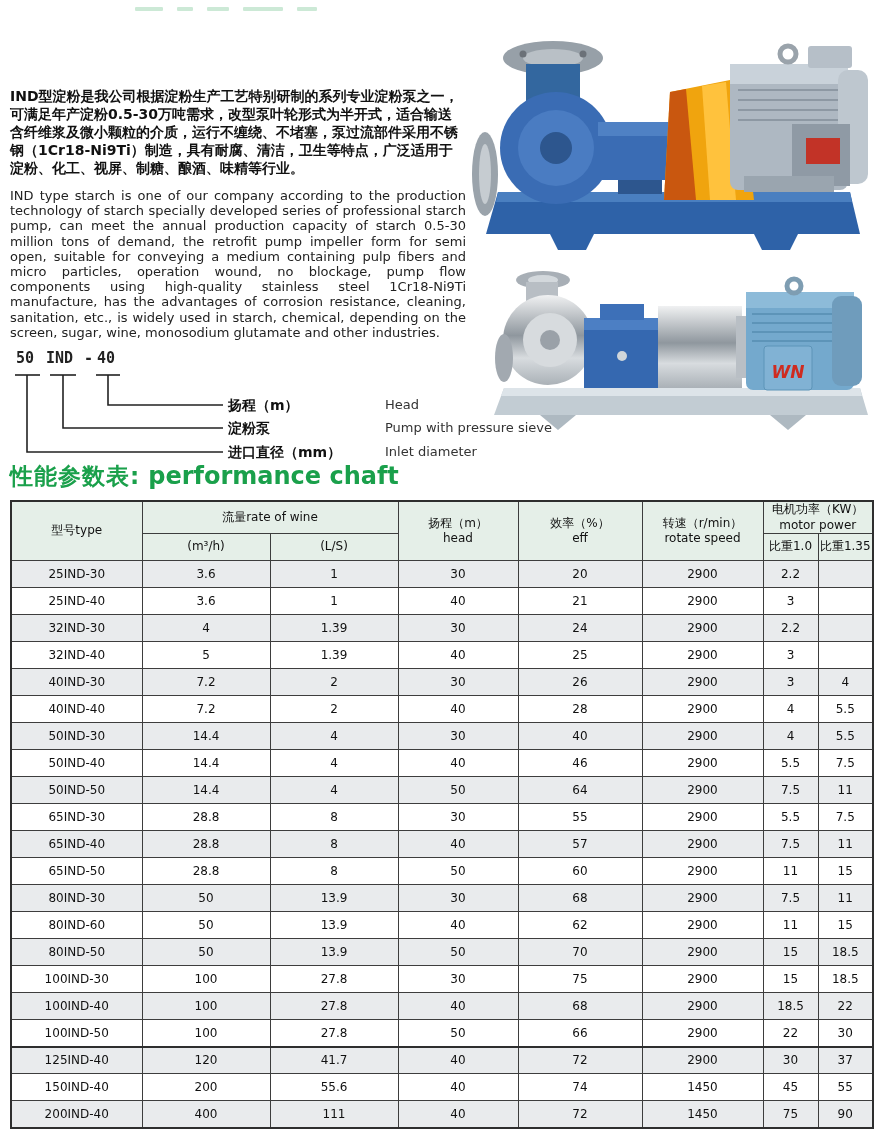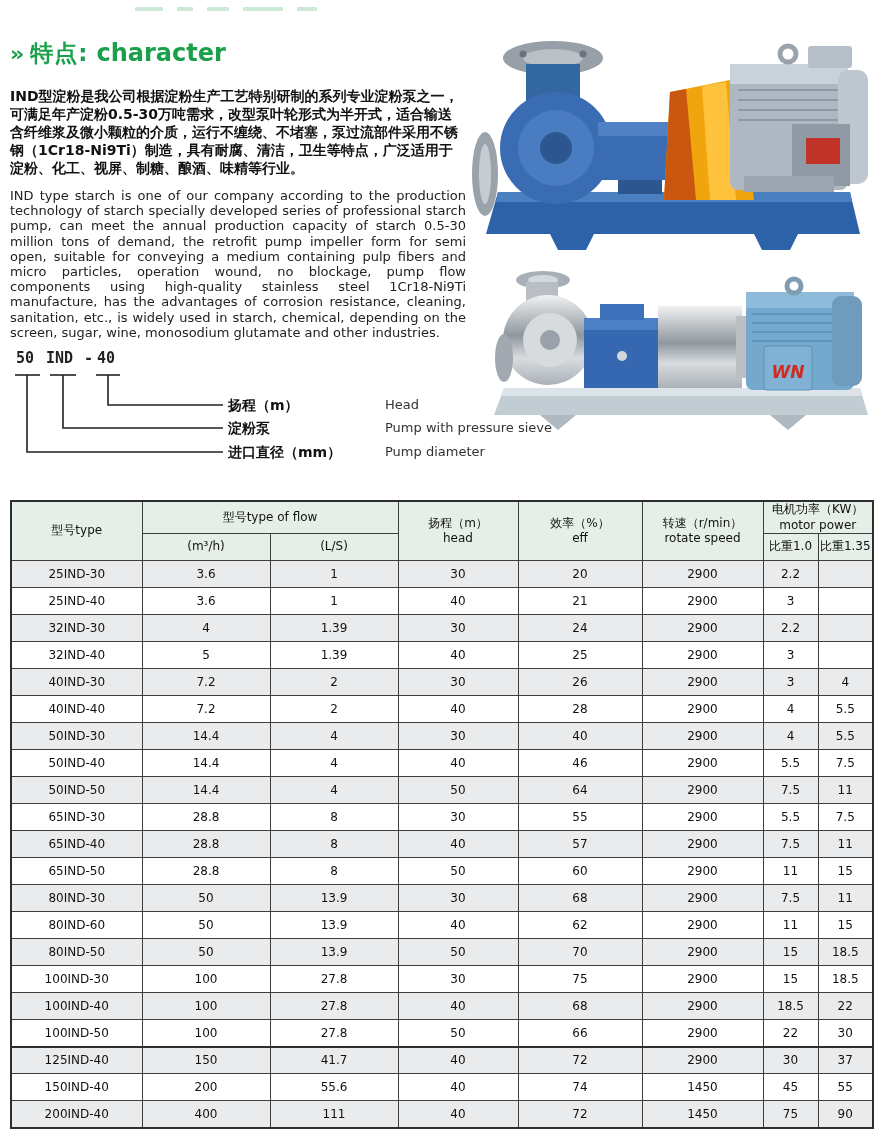--- a/index.html
+++ b/index.html
@@ -57,23 +57,20 @@
 <div class="page">
 
   <div class="top-artifact">
     <i style="width:28px"></i>
       <i style="width:16px"></i>
     <i style="width:22px"></i>
       <i style="width:40px"></i>
     <i style="width:20px"></i>
   </div>
 
-  <h2 class="sec-head" id="head-character">
-    <span class="chev">»</span><span class="zh">特点:</span><span class="en">character</span>
-  </h2>
   <p class="para-zh">IND型淀粉是我公司根据淀粉生产工艺特别研制的系列专业淀粉泵之一，可满足年产淀粉0.5-30万吨需求，改型泵叶轮形式为半开式，适合输送含纤维浆及微小颗粒的介质，运行不缠绕、不堵塞，泵过流部件采用不锈钢（1Cr18-Ni9Ti）制造，具有耐腐、清洁，卫生等特点，广泛适用于淀粉、化工、视屏、制糖、酿酒、味精等行业。</p>
   <p class="para-en">IND type starch is one of our company according to the production technology of starch specially developed series of professional starch pump, can meet the annual production capacity of starch 0.5-30 million tons of demand, the retrofit pump impeller form for semi open, suitable for conveying a medium containing pulp fibers and micro particles, operation wound, no blockage, pump flow components using high-quality stainless steel 1Cr18-Ni9Ti manufacture, has the advantages of corrosion resistance, cleaning, sanitation, etc., is widely used in starch, chemical, depending on the screen, sugar, wine, monosodium glutamate and other industries.</p>
 
   <div class="photo" id="photo1">
     <svg width="420" height="252" viewBox="0 0 420 252">
       <g>
         <polygon points="40,186 392,186 402,228 28,228" fill="#2e62a8"></polygon>
         <polygon points="40,186 392,186 394,196 38,196" fill="#4a7fc0"></polygon>
         <polygon points="92,228 136,228 128,244 100,244" fill="#2e62a8"></polygon>
         <polygon points="296,228 340,228 332,244 304,244" fill="#2e62a8"></polygon>
@@ -185,39 +182,42 @@
     <span class="code-part cp-0">50</span>
     <span class="code-part cp-1">IND</span>
     <span class="code-part cp-2">-</span>
     <span class="code-part cp-3">40</span>
 
     <span class="dg-label-zh dg-r0">扬程（m）</span>
     <span class="dg-label-zh dg-r1">淀粉泵</span>
     <span class="dg-label-zh dg-r2">进口直径（mm）</span>
     <span class="dg-label-en dg-r0">Head</span>
     <span class="dg-label-en dg-r1">Pump with pressure sieve</span>
-    <span class="dg-label-en dg-r2">Pump diameter</span>
+    <span class="dg-label-en dg-r2">Inlet diameter</span>
   </div>
 
+  <h2 class="sec-head" id="head-performance">
+    <span class="zh">性能参数表:</span><span class="en">performance chaft</span>
+  </h2>
 
   <table class="perf-table">
     <colgroup>
       <col style="width:131px">
         <col style="width:128px">
         <col style="width:128px">
         <col style="width:120px">
       <col style="width:124px">
         <col style="width:121px">
         <col style="width:55px">
         <col style="width:55px">
     </colgroup>
     <thead>
       <tr class="h1">
         <th rowspan="2">型号type</th>
-        <th colspan="2">型号type of flow</th>
+        <th colspan="2">流量rate of wine</th>
         <th rowspan="2">
           <span class="hdr-two-line">扬程（m）</span>
           <span class="hdr-two-line">head</span>
         </th>
         <th rowspan="2">
           <span class="hdr-two-line">效率（%）</span>
           <span class="hdr-two-line">eff</span>
         </th>
         <th rowspan="2">
           <span class="hdr-two-line">转速（r/min）</span>
@@ -411,21 +411,21 @@
           <td>100</td>
           <td>27.8</td>
           <td>50</td>
           <td>66</td>
           <td>2900</td>
           <td>22</td>
           <td>30</td>
         </tr>
         <tr class="thick-top">
           <td>125IND-40</td>
-          <td>150</td>
+          <td>120</td>
           <td>41.7</td>
           <td>40</td>
           <td>72</td>
           <td>2900</td>
           <td>30</td>
           <td>37</td>
         </tr>
         <tr>
           <td>150IND-40</td>
           <td>200</td>

